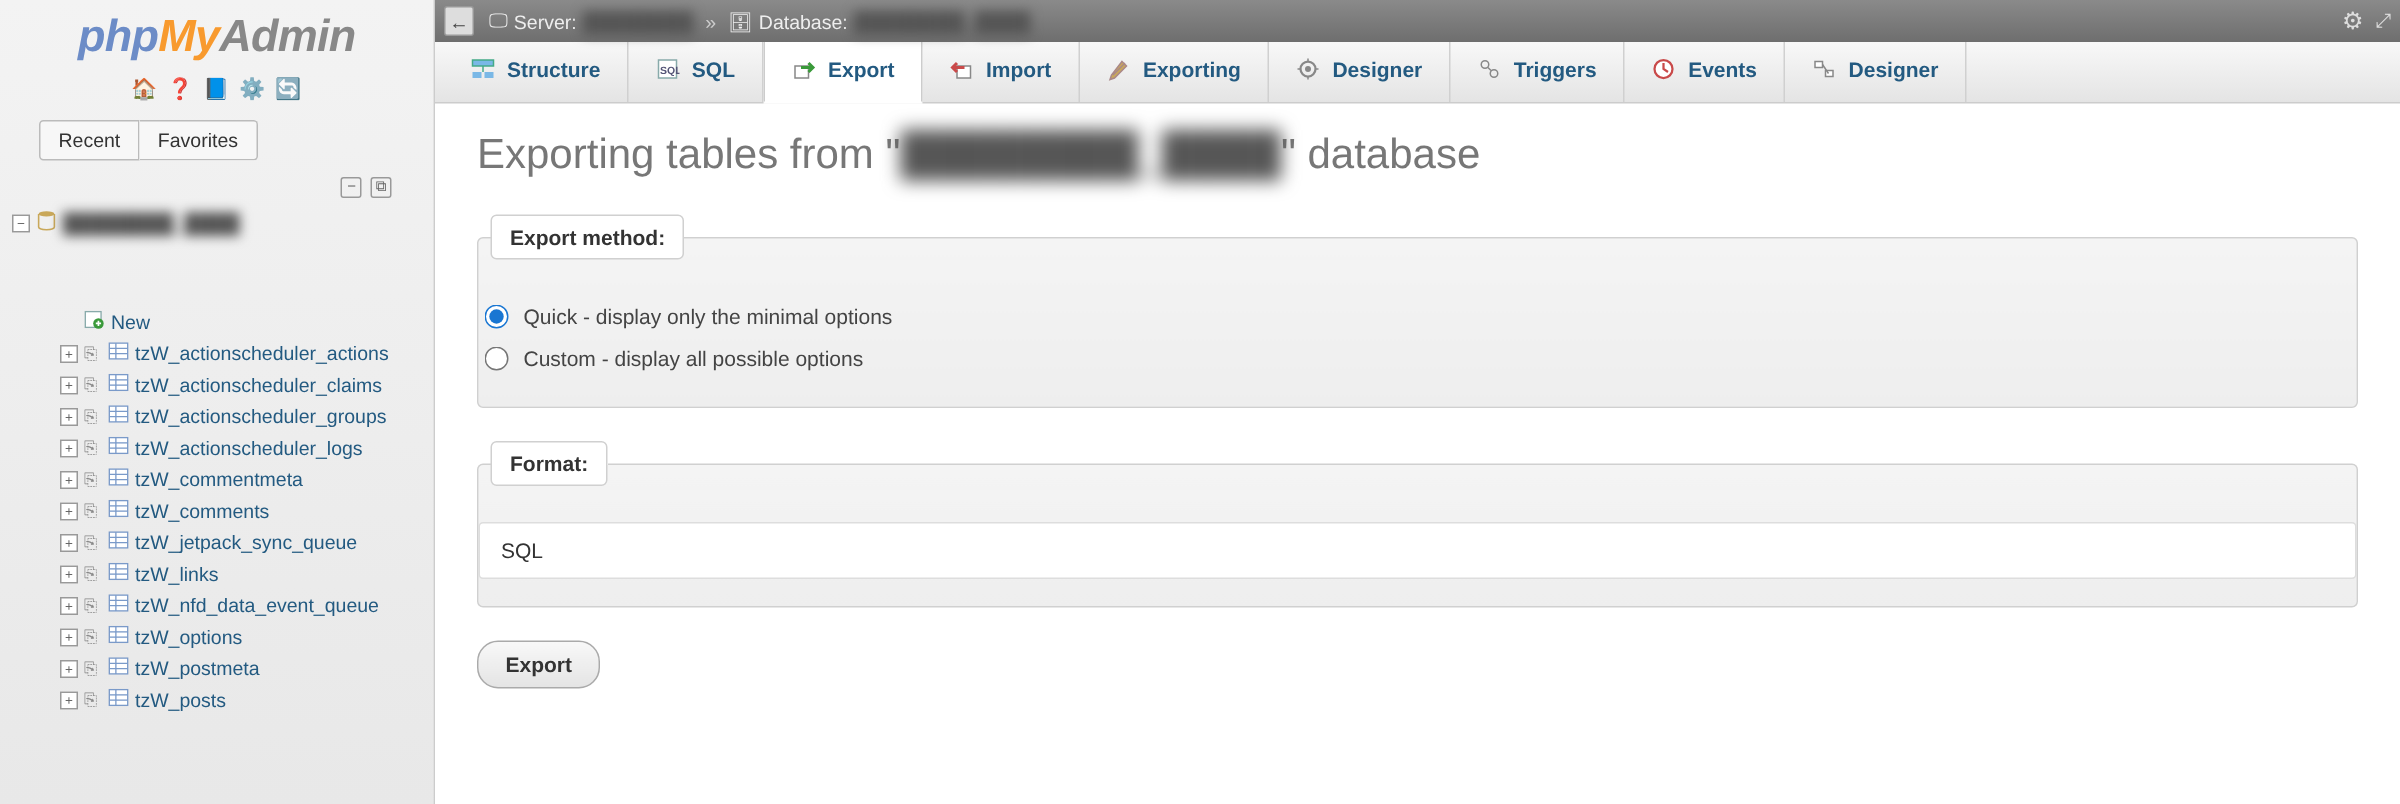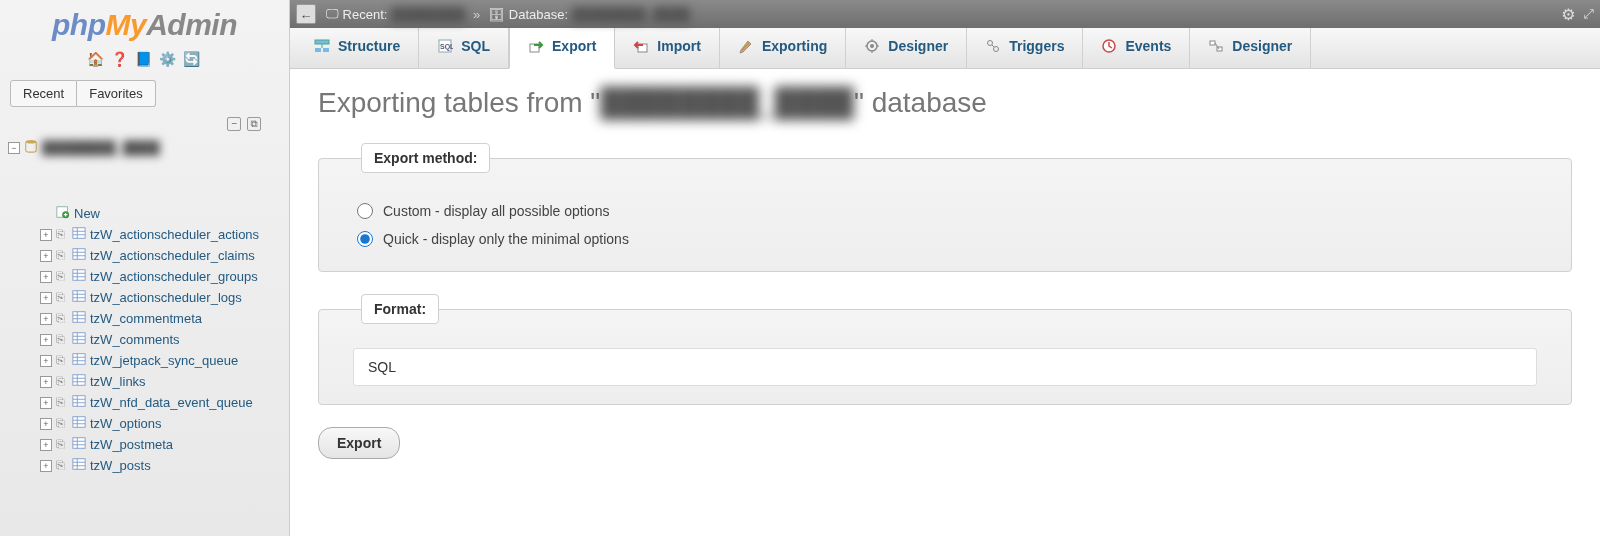--- a/index.html
+++ b/index.html
@@ -36,21 +36,21 @@
 }
 .toolbar-icons span {
   width: 18px; height: 18px;
   display: inline-flex; align-items: center; justify-content: center;
   font-size: 14px;
   cursor: pointer;
 }
 .recent-fav {
   display: flex;
   gap: 0;
-  padding: 4px 10px 6px;
+  padding: 4px 26px 6px;
 }
 .recent-fav button {
   background: #f7f7f7;
   border: 1px solid #bbb;
   padding: 5px 12px;
   font-size: 13px;
   cursor: pointer;
   color: #333;
 }
 .recent-fav button:first-child { border-radius: 3px 0 0 3px; }
@@ -157,21 +157,21 @@
   font-size: 28px;
   font-weight: 400;
   color: #777;
   margin-bottom: 24px;
 }
 .content h1 .blurred { filter: blur(6px); }
 fieldset {
   border: 1px solid #d0d0d0;
   border-radius: 4px;
   background: linear-gradient(to bottom, #f4f4f4, #eeeeee);
-  padding: 24px 34px 18px;
+  padding: 24px 0 18px;
   margin-bottom: 22px;
   position: relative;
 }
 legend {
   background: #fff;
   border: 1px solid #d0d0d0;
   border-radius: 4px;
   padding: 6px 12px;
   font-weight: bold;
   font-size: 14px;
@@ -387,21 +387,21 @@
           <span>tzW_posts</span>
         </div>
       </div>
   </div>
 </div>
 
 <div class="main">
   <div class="topbar">
     <div class="back-btn">←</div>
     <span class="crumb-icon">🖵</span>
-    <span>Recent:</span>
+    <span>Server:</span>
     <span class="crumb-value blurred linkish" style="margin-left:4px;">████████</span>
     <span class="crumb-sep">»</span>
     <span class="crumb-icon">🗄</span>
     <span>Database:</span>
     <span class="crumb-value blurred linkish" style="margin-left:4px;">████████_████</span>
     <span class="gear-right">⚙</span>
     <span style="color:#ddd;cursor:pointer;">⤢</span>
   </div>
 
   <div class="tabs" id="tabs-row">
@@ -477,26 +477,26 @@
     </div>
 
   <div class="content">
     <h1>
       <span>Exporting tables from "</span><span class="blurred">████████_████</span><span>" database</span>
     </h1>
 
     <fieldset>
       <legend>Export method:</legend>
       <label class="radio-row">
+        <input type="radio" name="method" checked="" style="">
+        <span>Quick - display only the minimal options</span>
+      </label>
+      <label class="radio-row">
         <input type="radio" name="method" style="">
         <span>Custom - display all possible options</span>
-      </label>
-      <label class="radio-row">
-        <input type="radio" name="method" checked="" style="">
-        <span>Quick - display only the minimal options</span>
       </label>
     </fieldset>
 
     <fieldset>
       <legend>Format:</legend>
       <div class="format-select">
         <span>SQL</span>
       </div>
     </fieldset>
 

